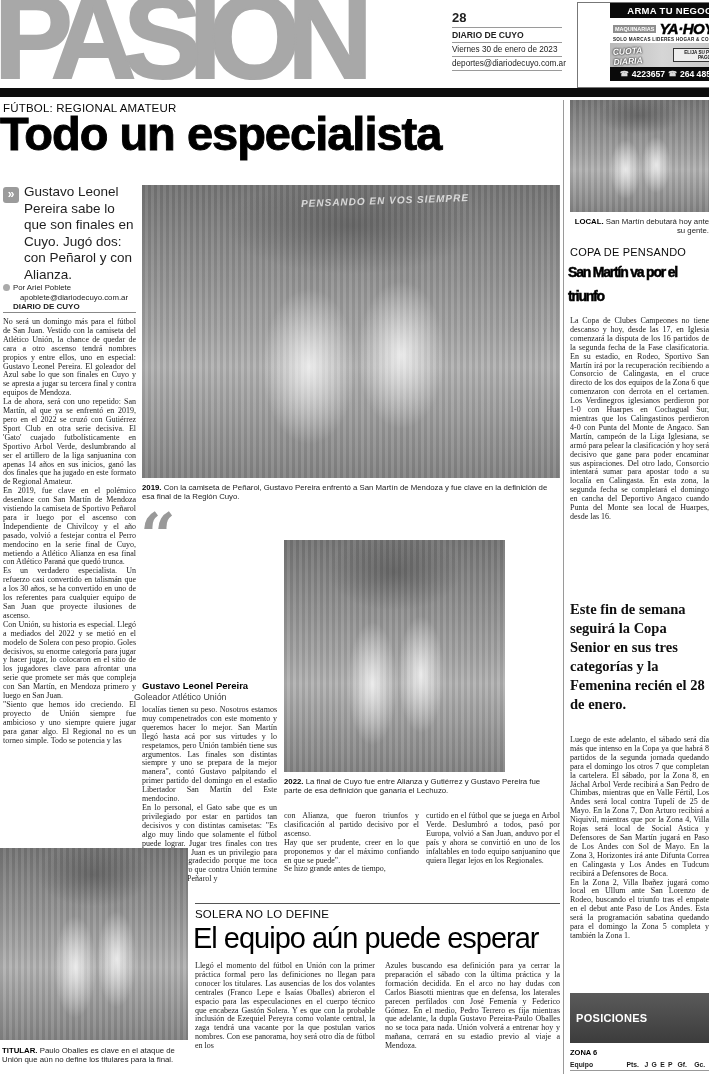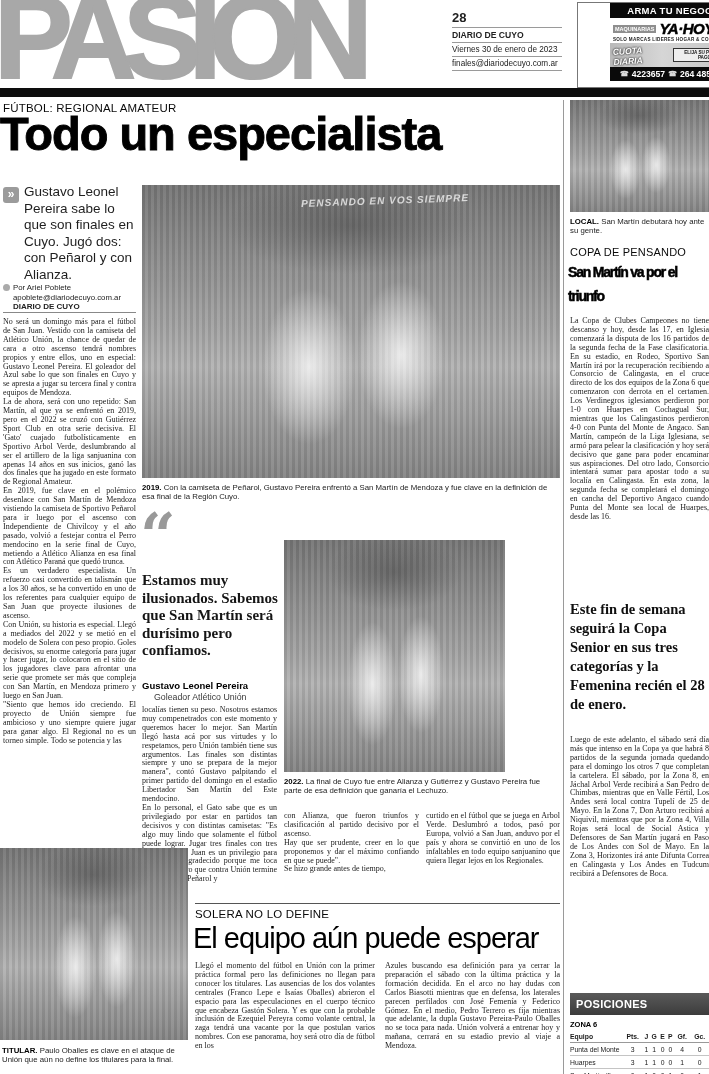--- a/index.html
+++ b/index.html
@@ -66,39 +66,39 @@
   .qmark{font-family:"DejaVu Serif",serif;font-size:62px;line-height:48px;color:#999;font-weight:bold;}
   .qtext{font-family:"Liberation Serif","DejaVu Serif",serif;font-weight:bold;font-size:15px;
          line-height:17.5px;color:#151515;}
   .qauthor{font-weight:bold;font-size:9.5px;color:#000;}
   .qrole{font-size:8.8px;color:#3a3a3a;}
   .subhead{font-family:"Liberation Serif","DejaVu Serif",serif;font-weight:bold;font-size:14.5px;
            line-height:19px;color:#0f0f0f;}
   .vrule{width:1px;background:#9a9a9a;}
   
   .pos-hdr{background:linear-gradient(180deg,#5a5a5a,#3c3c3c);color:#fff;font-weight:bold;
-           font-size:11px;padding:5px 6px;letter-spacing:.3px;}
+           font-size:11px;padding:19px 6px;letter-spacing:.3px;}
   .zone{font-weight:bold;font-size:7.5px;margin:5px 0 2px 0;color:#000;}
   .pos-table{width:100%;border-collapse:collapse;font-size:6.8px;color:#1a1a1a;}
   .pos-table th{font-weight:bold;text-align:center;padding:2px 0;border-bottom:1px solid #999;}
   .pos-table td{padding:2.5px 0;border-bottom:1px solid #c4c4c4;text-align:center;}
   .pos-table th:first-child,.pos-table td:first-child{text-align:left;width:52px;}
 </style>
 </head>
 <body>
 
 <div id="page">
 
   <div class="abs masthead" style="left:-6px;top:-22px;">PASIÓN</div>
 
   <div class="abs hdr-info" style="left:452px;top:8px;width:110px;">
     <div class="row pageno">28</div>
     <div class="row paper">DIARIO DE CUYO</div>
     <div class="row">Viernes 30 de enero de 2023</div>
-    <div class="row">finales@diariodecuyo.com.ar</div>
+    <div class="row">deportes@diariodecuyo.com.ar</div>
   </div>
 
   <div class="abs ad" style="left:577px;top:2px;width:130px;height:84px;">
     <div class="ad-top">ARMA TU NEGOCIO</div>
     <div class="ad-logo">
       <span class="ad-maq">MAQUINARIAS</span>
       <span class="ad-yahoy">YA·HOY</span>
     </div>
     <div class="ad-tag">SOLO MARCAS LIDERES HOGAR &amp; COMERCIO</div>
     <div class="ad-mid">
@@ -116,21 +116,21 @@
   <div class="abs band" style="left:0;top:88px;width:709px;height:9px;"></div>
 
   <div class="abs kicker" style="left:3px;top:102px;">FÚTBOL: REGIONAL AMATEUR</div>
   <div class="abs h1" style="left:0;top:109px;width:565px;">Todo un especialista</div>
 
   <div class="abs lead-ic" style="left:3px;top:187px;">»</div>
   <div class="abs lead" style="left:24px;top:184px;width:112px;">Gustavo Leonel Pereira sabe lo que son finales en Cuyo. Jugó dos: con Peñarol y con Alianza.</div>
 
   <div class="abs byline" style="left:3px;top:283px;width:132px;">
     <div><span class="dot"></span><span>Por Ariel Poblete</span></div>
-    <div style="padding-left:10px;">apoblete@diariodecuyo.com.ar</div>
+    <div style="padding-left:10px;text-align:center;">apoblete@diariodecuyo.com.ar</div>
     <div style="padding-left:10px;"><b>DIARIO DE CUYO</b></div>
   </div>
   <div class="abs thinrule" style="left:3px;top:312px;width:133px;"></div>
 
   <div class="abs bt" style="left:3px;top:318px;width:133px;height:526px;">
     <p>No será un domingo más para el fútbol de San Juan. Vestido con la camiseta del Atlético Unión, la chance de quedar de cara a otro ascenso tendrá nombres propios y entre ellos, uno en especial: Gustavo Leonel Pereira. El goleador del Azul sabe lo que son finales en Cuyo y se apresta a jugar su tercera final y contra equipos de Mendoza.</p>
     <p>La de ahora, será con uno repetido: San Martín, al que ya se enfrentó en 2019, pero en el 2022 se cruzó con Gutiérrez Sport Club en otra serie decisiva. El 'Gato' cuajado futbolísticamente en Sportivo Arbol Verde, deslumbrando al ser el artillero de la liga sanjuanina con apenas 14 años en sus inicios, ganó las dos finales que ha jugado en este formato de Regional Amateur.</p>
     <p>En 2019, fue clave en el polémico desenlace con San Martín de Mendoza vistiendo la camiseta de Sportivo Peñarol para ir luego por el ascenso con Independiente de Chivilcoy y el año pasado, volvió a festejar contra el Perro mendocino en la serie final de Cuyo, metiendo a Atlético Alianza en esa final con Atlético Paraná que quedó trunca.</p>
     <p>Es un verdadero especialista. Un refuerzo casi convertido en talismán que a los 30 años, se ha convertido en uno de los referentes para cualquier equipo de San Juan que proyecte ilusiones de ascenso.</p>
     <p>Con Unión, su historia es especial. Llegó a mediados del 2022 y se metió en el modelo de Solera con peso propio. Goles decisivos, su enorme categoría para jugar y hacer jugar, lo colocaron en el sitio de los jugadores clave para afrontar una serie que promete ser más que compleja con San Martín, en Mendoza primero y luego en San Juan.</p>
@@ -139,23 +139,22 @@
 
   <div class="abs photo" style="left:142px;top:185px;width:418px;height:293px;">
     <div class="banner-txt">PENSANDO EN VOS SIEMPRE</div>
   </div>
   <div class="abs cap" style="left:142px;top:483px;width:418px;">
     <b>2019.</b>
     <span>Con la camiseta de Peñarol, Gustavo Pereira enfrentó a San Martín de Mendoza y fue clave en la definición de esa final de la Región Cuyo.</span>
   </div>
 
   <div class="abs qmark" style="left:140px;top:512px;">“</div>
-  <div class="abs qtext" style="left:142px;top:572px;width:136px;">Estamos muy ilusionados. Sabemos que San Martín será durísimo pero confiamos.</div>
   <div class="abs qauthor" style="left:142px;top:680px;width:140px;">Gustavo Leonel Pereira</div>
-  <div class="abs qrole" style="left:154px;top:692px;width:140px;">Goleador Atlético Unión</div>
+  <div class="abs qrole" style="left:134px;top:692px;width:140px;">Goleador Atlético Unión</div>
 
   <div class="abs bt" style="left:142px;top:706px;width:135px;height:200px;">
     <p>localías tienen su peso. Nosotros estamos muy compenetrados con este momento y queremos hacer lo mejor. San Martín llegó hasta acá por sus virtudes y lo respetamos, pero Unión también tiene sus argumentos. Las finales son distintas siempre y uno se prepara de la mejor manera", contó Gustavo palpitando el primer partido del domingo en el estadio Libertador San Martín del Este mendocino.</p>
     <p>En lo personal, el Gato sabe que es un privilegiado por estar en partidos tan decisivos y con distintas camisetas: "Es algo muy lindo que solamente el fútbol puede lograr. Jugar tres finales con tres clubes de San Juan es un privilegio para mí. Soy un agradecido porque me toca vivirlo y espero que contra Unión termine igual que con Peñarol y</p>
   </div>
 
   <div class="abs photo" style="left:284px;top:540px;width:221px;height:232px;"></div>
   <div class="abs cap" style="left:284px;top:777px;width:276px;">
     <b>2022.</b>
     <span>La final de Cuyo fue entre Alianza y Gutiérrez y Gustavo Pereira fue parte de esa definición que ganaría el Lechuzo.</span>
@@ -183,36 +182,37 @@
   <div class="abs bt" style="left:195px;top:962px;width:180px;height:108px;">
     <p>Llegó el momento del fútbol en Unión con la primer práctica formal pero las definiciones no llegan para conocer los titulares. Las ausencias de los dos volantes centrales (Franco Lepe e Isaías Oballes) abrieron el espacio para las especulaciones en el cuerpo técnico que encabeza Gastón Solera. Y es que con la probable inclusión de Ezequiel Pereyra como volante central, la zaga tendrá una vacante por la que postulan varios nombres. Con ese panorama, hoy será otro día de fútbol en los</p>
   </div>
   <div class="abs bt" style="left:385px;top:962px;width:175px;height:108px;">
     <p>Azules buscando esa definición para ya cerrar la preparación el sábado con la última práctica y la formación decidida. En el arco no hay dudas con Carlos Biasotti mientras que en defensa, los laterales parecen perfilados con José Femenía y Federico Gómez. En el medio, Pedro Terrero es fija mientras que adelante, la dupla Gustavo Pereira-Paulo Oballes no se toca para nada. Unión volverá a entrenar hoy y mañana, cerrará en su estadio previo al viaje a Mendoza.</p>
   </div>
 
   <div class="abs vrule" style="left:563px;top:100px;height:974px;"></div>
 
   <div class="abs photo" style="left:570px;top:100px;width:139px;height:112px;"></div>
-  <div class="abs cap" style="left:570px;top:217px;width:139px;">
+  <div class="abs cap" style="left:570px;top:217px;width:139px;text-align:right;">
     <b>LOCAL.</b>
     <span>San Martín debutará hoy ante su gente.</span>
   </div>
 
   <div class="abs kicker" style="left:570px;top:246px;font-size:11px;">COPA DE PENSANDO</div>
   <div class="abs h3" style="left:568px;top:260px;width:142px;">San Martín va por el triunfo</div>
 
   <div class="abs bt" style="left:570px;top:317px;width:139px;height:276px;">
     <p>La Copa de Clubes Campeones no tiene descanso y hoy, desde las 17, en Iglesia comenzará la disputa de los 16 partidos de la segunda fecha de la Fase clasificatoria. En su estadio, en Rodeo, Sportivo San Martín irá por la recuperación recibiendo a Consorcio de Calingasta, en el cruce directo de los dos equipos de la Zona 6 que comenzaron con derrota en el certamen. Los Verdinegros iglesianos perdieron por 1-0 con Huarpes en Cochagual Sur, mientras que los Calingastinos perdieron 4-0 con Punta del Monte de Angaco. San Martín, campeón de la Liga Iglesiana, se armó para pelear la clasificación y hoy será decisivo que gane para poder encaminar sus aspiraciones. Del otro lado, Consorcio intentará sumar para apostar todo a su localía en Calingasta. En esta zona, la segunda fecha se completará el domingo en cancha del Deportivo Angaco cuando Punta del Monte sea local de Huarpes, desde las 16.</p>
   </div>
 
   <div class="abs subhead" style="left:570px;top:600px;width:139px;">Este fin de semana seguirá la Copa Senior en sus tres categorías y la Femenina recién el 28 de enero.</div>
 
   <div class="abs bt" style="left:570px;top:736px;width:139px;height:250px;">
     <p>Luego de este adelanto, el sábado será día más que intenso en la Copa ya que habrá 8 partidos de la segunda jornada quedando para el domingo los otros 7 que completan la cartelera. El sábado, por la Zona 8, en Jáchal Arbol Verde recibirá a San Pedro de Chimbas, mientras que en Valle Fértil, Los Andes será local contra Tupelí de 25 de Mayo. En la Zona 7, Don Arturo recibirá a Niquivil, mientras que por la Zona 4, Villa Rojas será local de Social Astica y Defensores de San Martín jugará en Paso de Los Andes con Sol de Mayo. En la Zona 3, Horizontes irá ante Difunta Correa en Calingasta y Los Andes en Tudcum recibirá a Defensores de Boca.</p>
+    <p>En la Zona 2, Villa Ibañez jugará como local en Ullum ante San Lorenzo de Rodeo, buscando el triunfo tras el empate en el debut ante Paso de Los Andes. Esta será la programación sabatina quedando para el domingo la Zona 5 completa y también la Zona 1.</p>
   </div>
 
   <div class="abs" style="left:570px;top:993px;width:139px;">
     <div class="pos-hdr">POSICIONES</div>
     <div class="zone">ZONA 6</div>
     <table class="pos-table">
       <thead>
         <tr>
           <th>Equipo</th>
           <th>Pts.</th>

